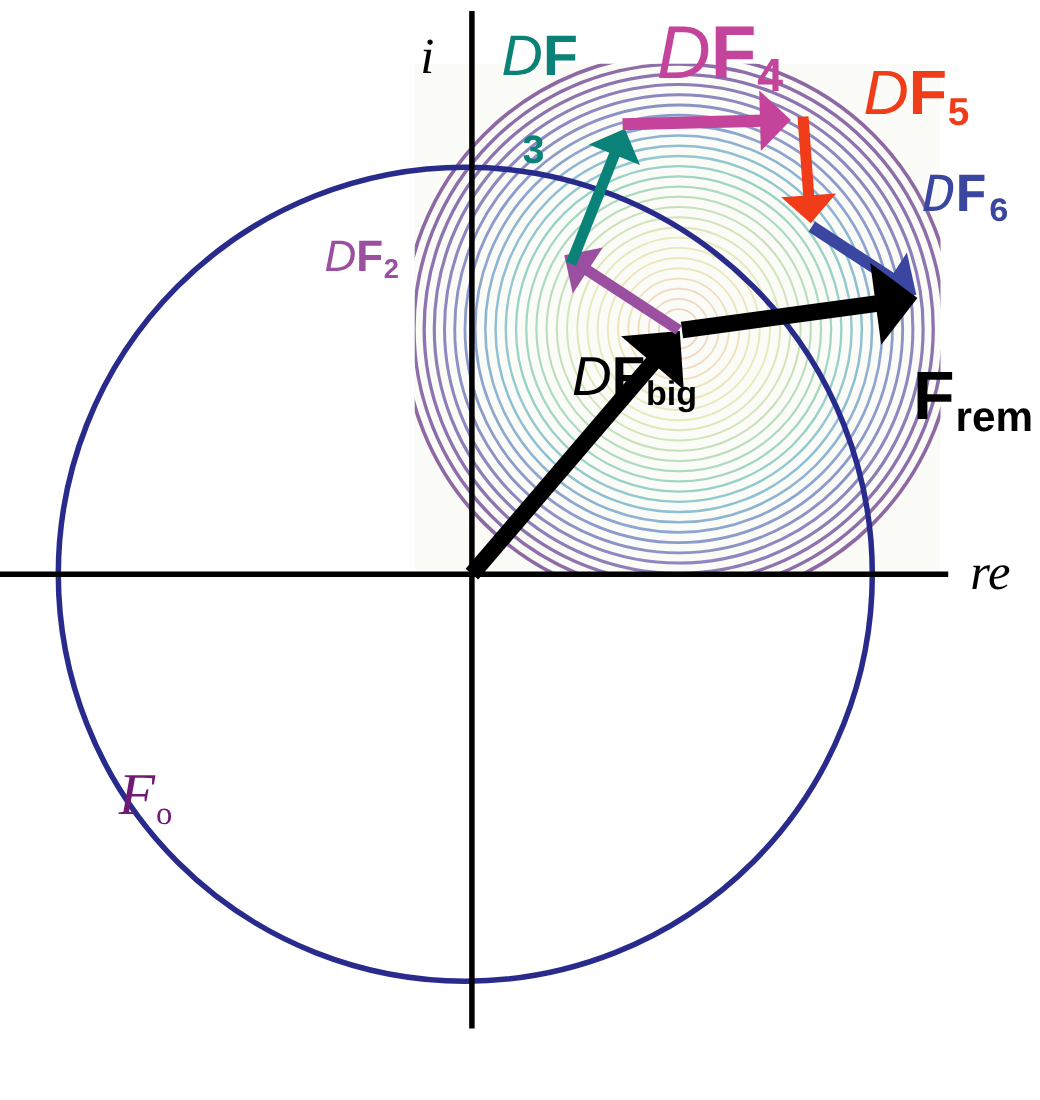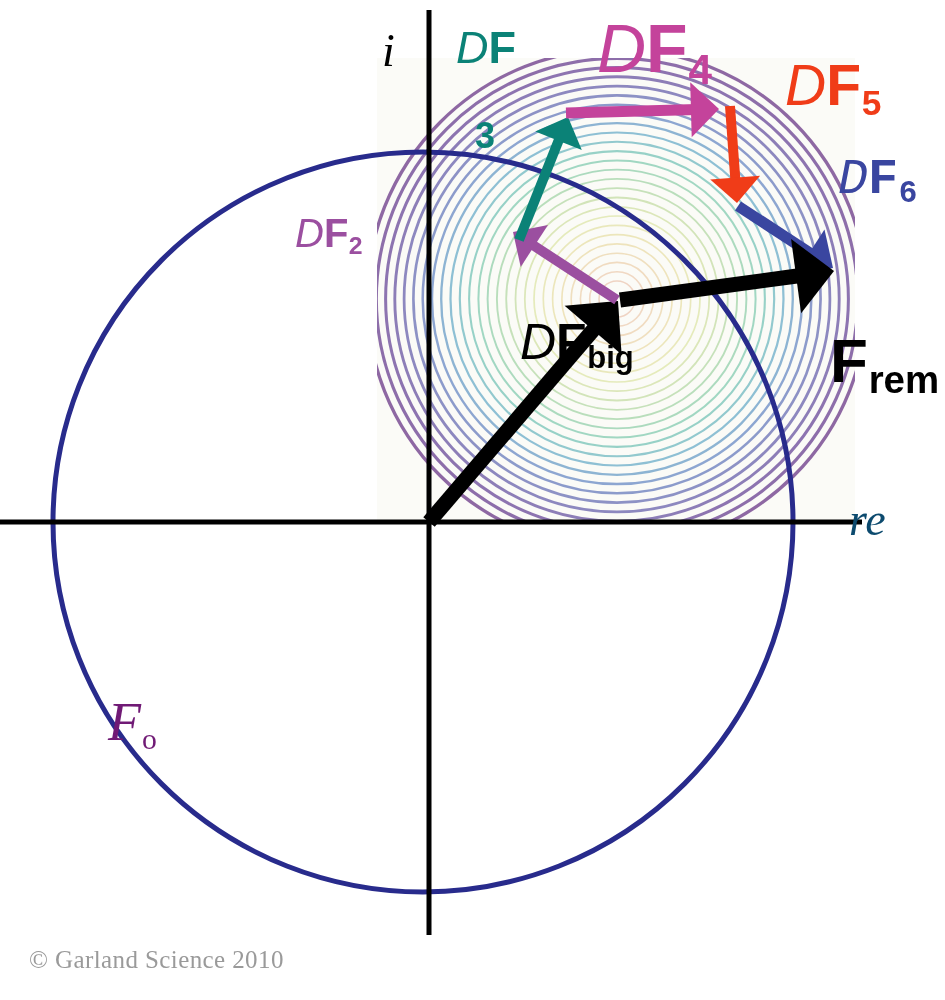--- a/index.html
+++ b/index.html
@@ -96,31 +96,30 @@
           <polygon points="833.0,268.0 794.5,275.7 824.5,229.6" fill="#3a46a0"></polygon>
         </g>
         <g>
           <line x1="620" y1="300" x2="804.4" y2="275.0" stroke="#000000" stroke-width="15" stroke-linecap="butt"></line>
           <polygon points="834.0,271.0 801.1,313.3 791.1,239.0" fill="#000000"></polygon>
         </g>
       </g>
   </svg>
 
   <div class="lbl italic-serif" id="lbl-i" style="left: 382px; top: 28px; font-size: 46px; color: rgb(0, 0, 0);">i</div>
-  <div class="lbl italic-serif" id="lbl-re" style="left: 849px; top: 497px; font-size: 46px; color: #0c4a6e;">re</div>
+  <div class="lbl italic-serif" id="lbl-re" style="left: 882px; top: 497px; font-size: 46px; color: #000000;">re</div>
 
   <div class="lbl italic-serif" id="lbl-fo" style="left: 108px; top: 695px; font-size: 54px; color: #701a75;">
     <span>F</span><span class="sub-o" style="font-size: 0.55em; font-style: normal; position: relative; top: 0.3em; left: 0.03em;">o</span>
   </div>
 
   <div id="vector-labels">
       <div class="lbl vec-label" style="left: 520px; top: 317px; color: rgb(0, 0, 0); font-size: 50px;"><span class="d">D</span><span class="f">F</span><span class="sub">big</span></div>
       <div class="lbl vec-label" style="left: 295px; top: 213px; color: rgb(155, 79, 160); font-size: 40px;"><span class="d">D</span><span class="f">F</span><span class="sub">2</span></div>
-      <div class="lbl vec-label" style="left: 456px; top: 25px; color: rgb(11, 130, 119); font-size: 45px;"><span class="d">D</span><span class="f">F</span></div>
+      <div class="lbl vec-label" style="left: 456px; top: 25px; color: rgb(11, 130, 119); font-size: 52px;"><span class="d">D</span><span class="f">F</span></div>
       <div class="lbl vec-label" style="left: 475px; top: 118px; color: rgb(11, 130, 119); font-size: 36px; font-weight: bold;">3</div>
       <div class="lbl vec-label" style="left: 597px; top: 14px; color: rgb(196, 67, 155); font-size: 68px;"><span class="d">D</span><span class="f">F</span><span class="sub">4</span></div>
       <div class="lbl vec-label" style="left: 785px; top: 57px; color: rgb(240, 60, 24); font-size: 57px;"><span class="d">D</span><span class="f">F</span><span class="sub">5</span></div>
       <div class="lbl vec-label" style="left: 838px; top: 155px; color: rgb(58, 70, 160); font-size: 50px; font-family: Liberation Mono, monospace;"><span class="d">D</span><span class="f">F</span><span class="sub">6</span></div>
       <div class="lbl vec-label" style="left: 830px; top: 330px; color: rgb(0, 0, 0); font-size: 62px;"><span class="f">F</span><span class="sub">rem</span></div>
     </div>
 
-  <div class="lbl copyright" id="credit" style="left:29px;top:947px;">© Garland Science 2010</div>
 </div>
 
 </body></html>

